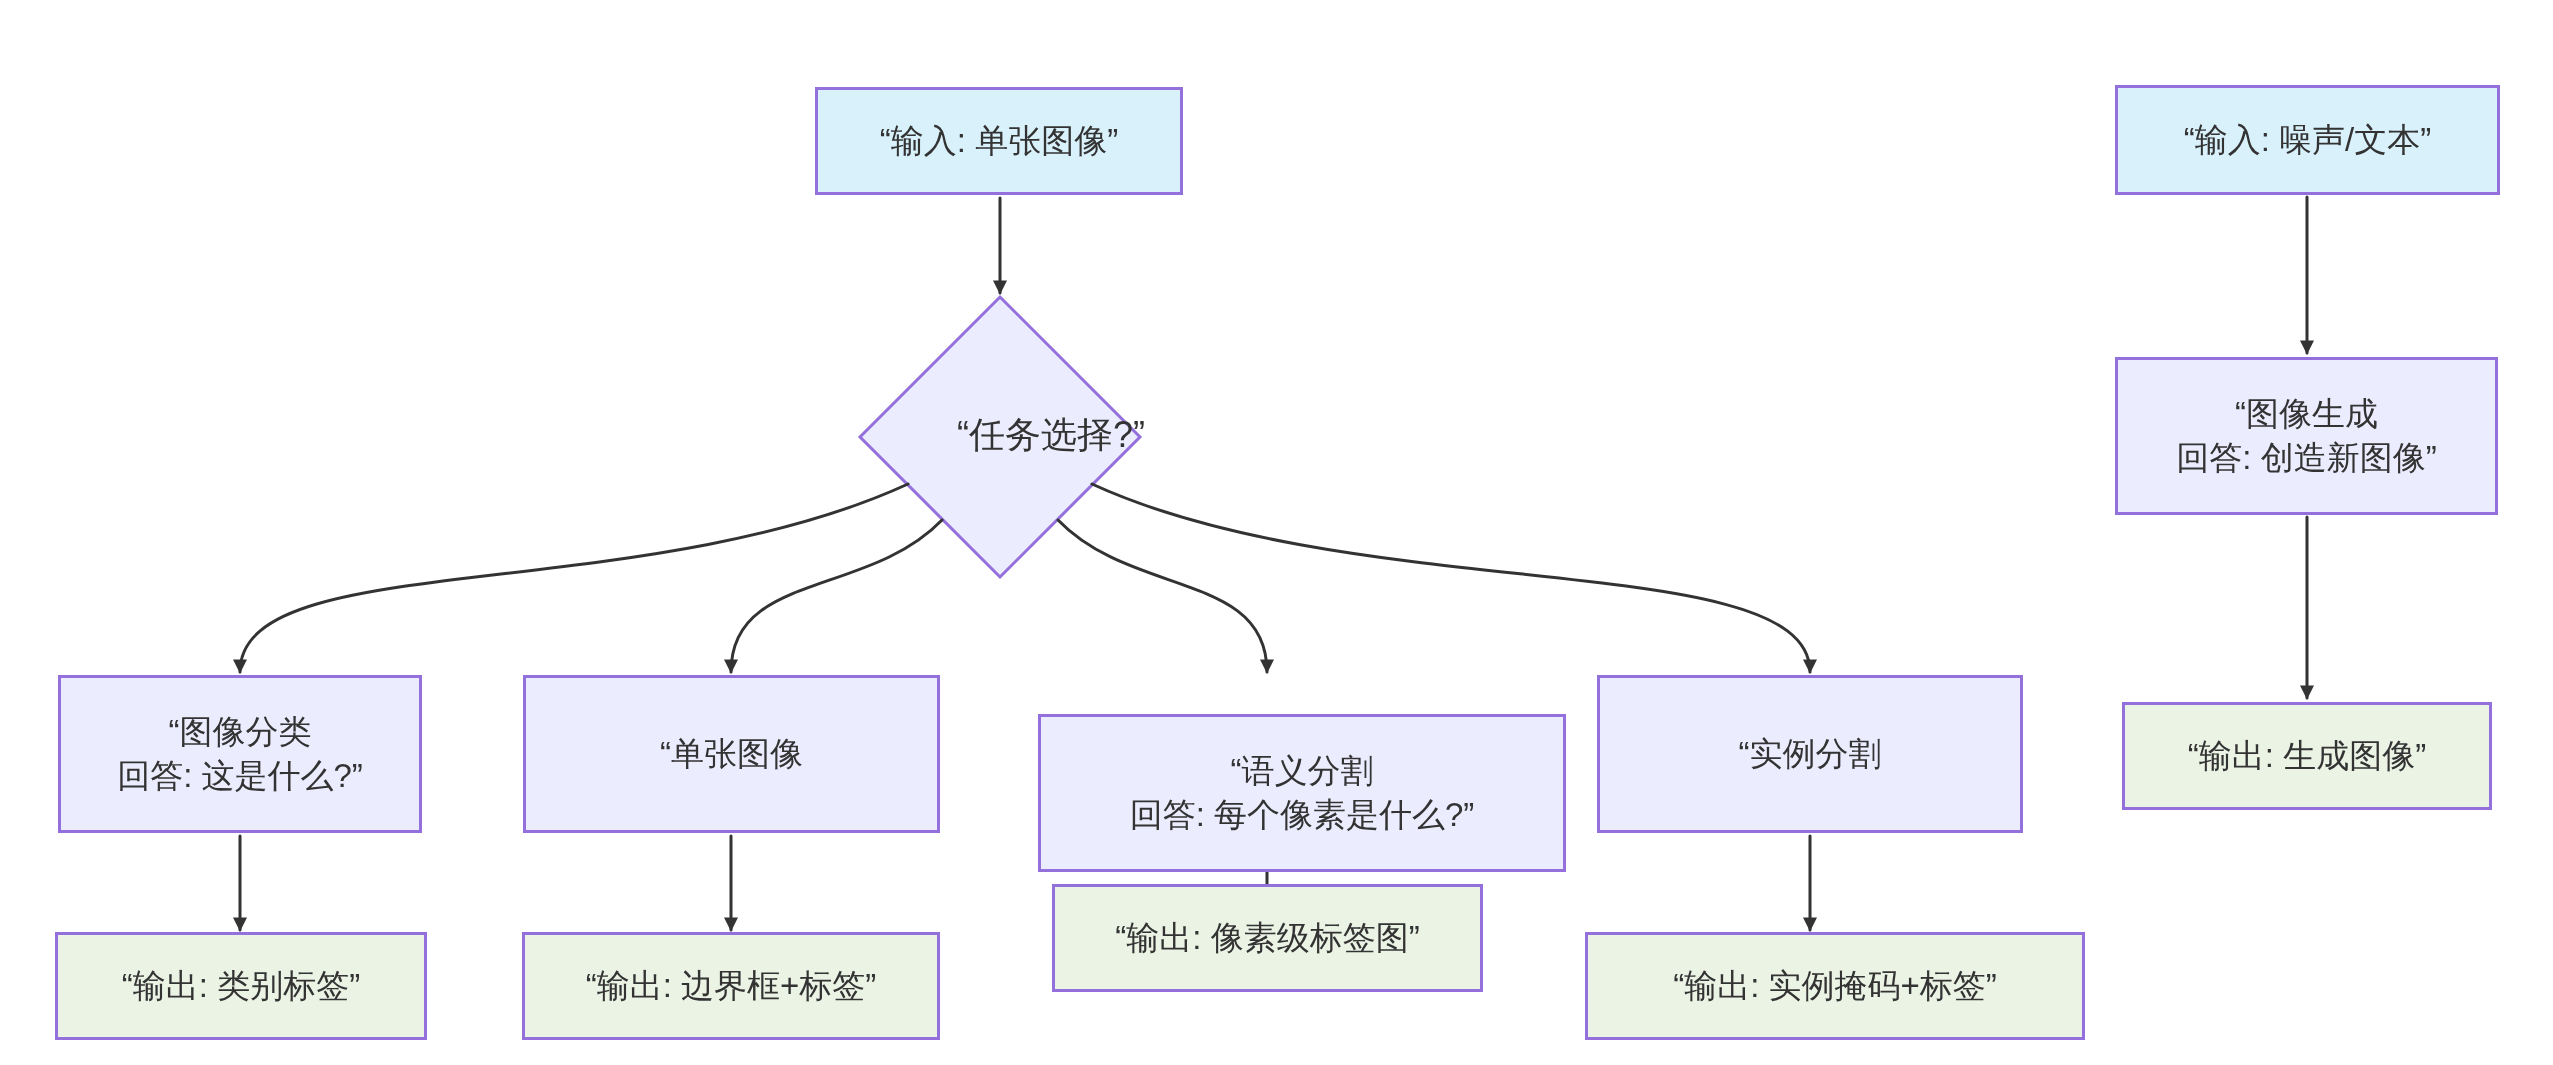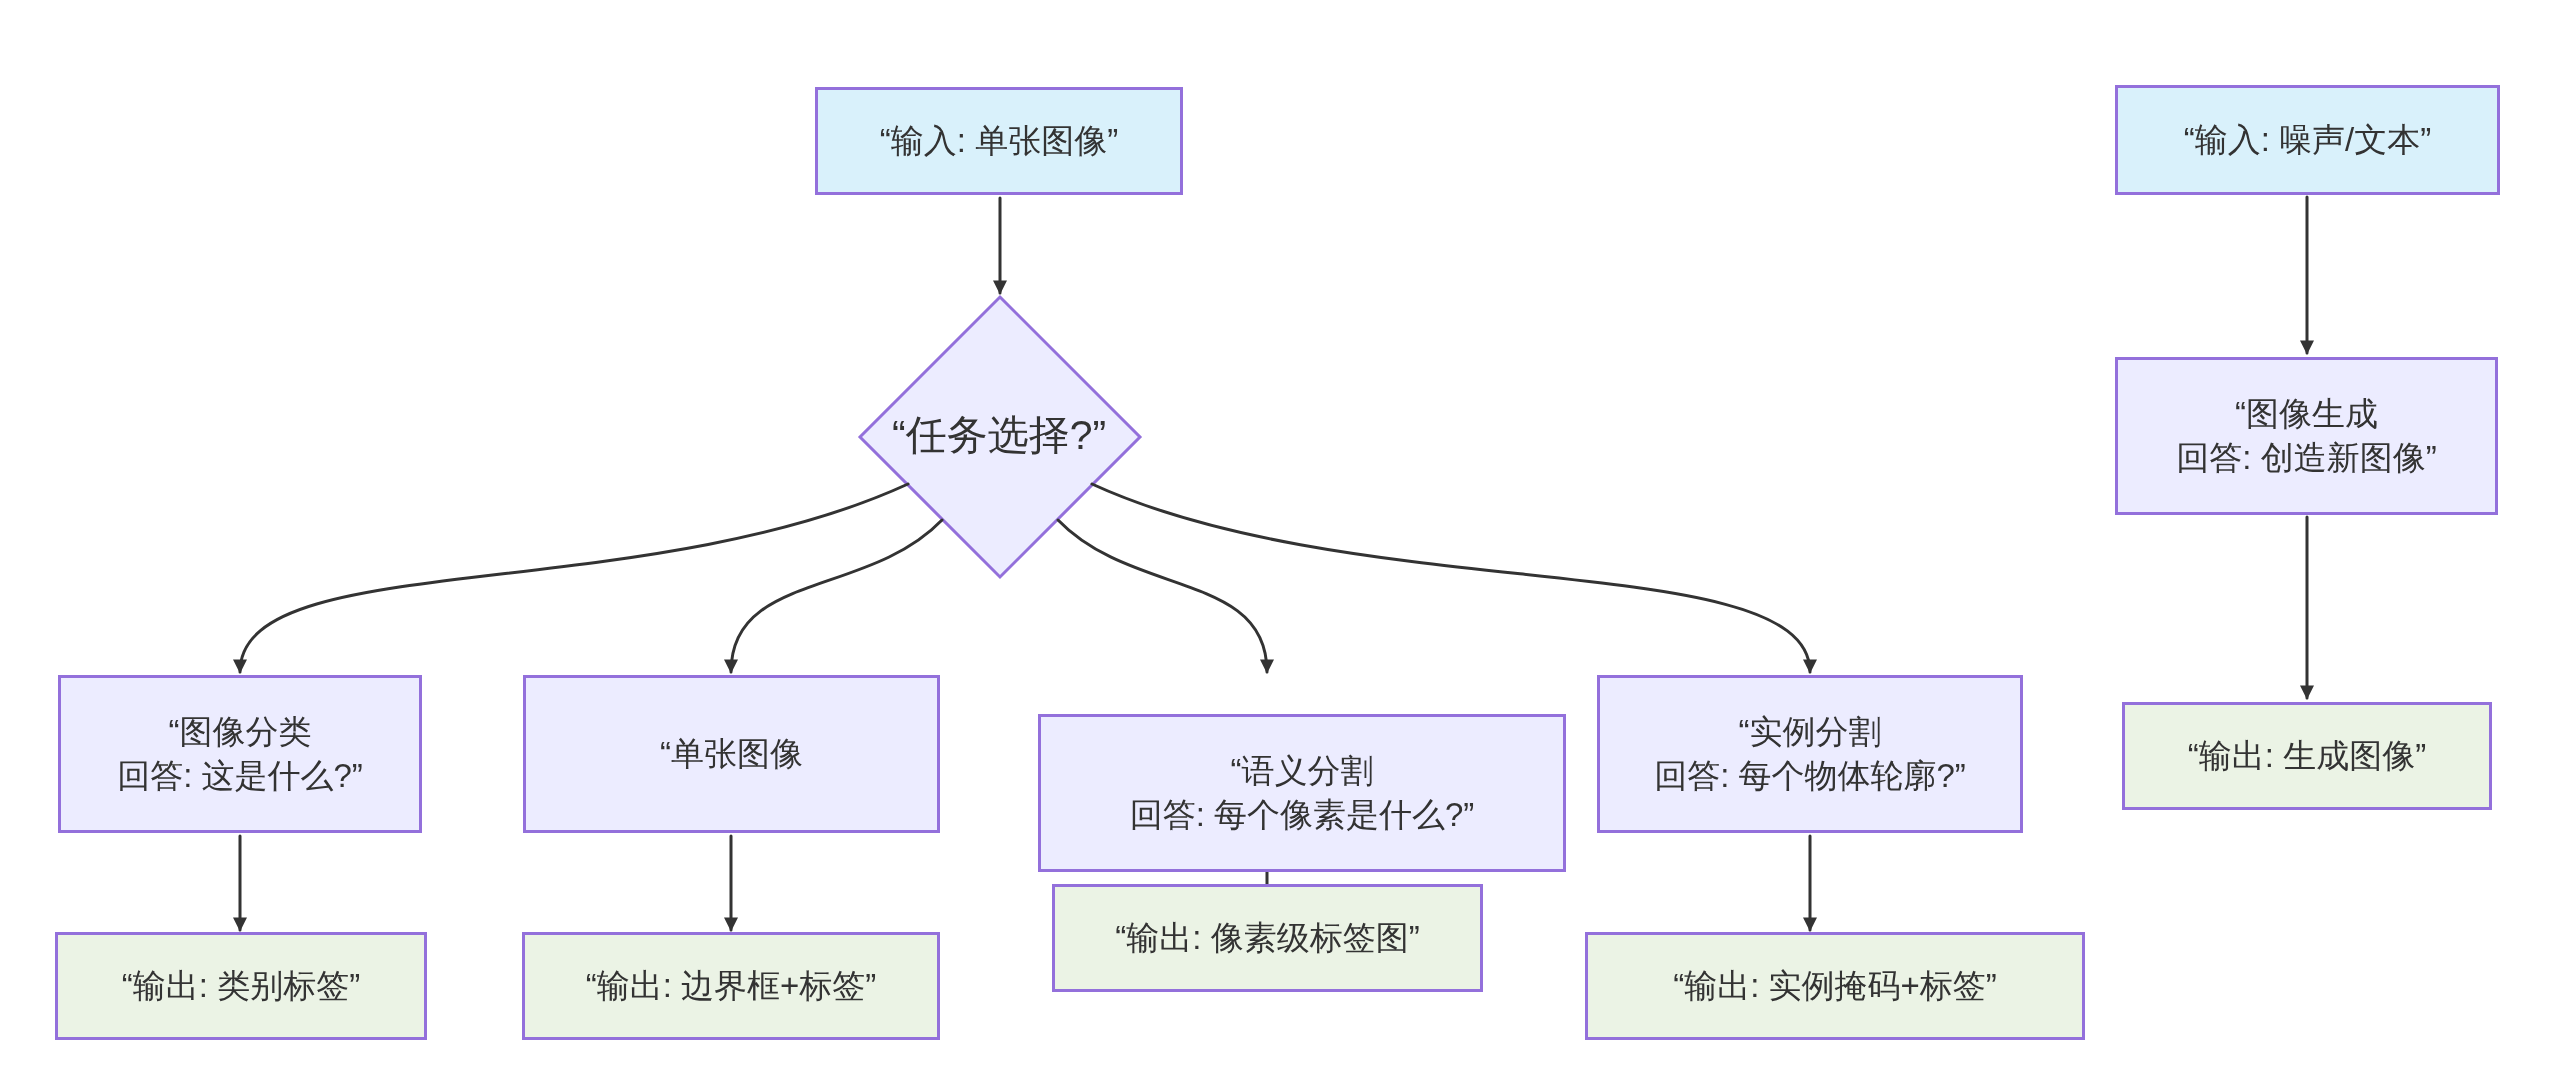--- a/index.html
+++ b/index.html
@@ -33,22 +33,22 @@
     align-items:center;justify-content:center;
     text-align:center;
     font-size:33px;line-height:44px;
     color:var(--text-color);
   }
   .node span{display:block;white-space:nowrap;}
   .n-input{background:var(--input-fill);}
   .n-proc{background:var(--process-fill);}
   .n-out{background:var(--output-fill);}
   .diamond-label{
-    position:absolute;left:892px;top:381px;width:280px;
-    text-align:left;font-size:41px;line-height:44px;
+    position:absolute;left:911px;top:381px;width:280px;
+    text-align:center;font-size:36px;line-height:44px;
     color:var(--text-color);
   }
 </style>
 </head>
 <body>
 
 <div class="canvas">
 
   <svg class="edges" width="2553" height="1065" viewBox="0 0 2553 1065">
     <defs>
@@ -87,21 +87,20 @@
     <span>“单张图像</span>
   </div>
 
   <div class="node n-proc" style="left:1038px;top:682px;width:528px;height:158px">
     <span>“语义分割</span>
     <span>回答: 每个像素是什么?”</span>
   </div>
 
   <div class="node n-proc" style="left:1597px;top:643px;width:426px;height:158px">
     <span>“实例分割</span>
-    <span>回答: 每个物体轮廓?”</span>
   </div>
 
   <div class="node n-out" style="left:55px;top:900px;width:372px;height:108px">
     <span>“输出: 类别标签”</span>
   </div>
 
   <div class="node n-out" style="left:522px;top:900px;width:418px;height:108px">
     <span>“输出: 边界框+标签”</span>
   </div>
 

